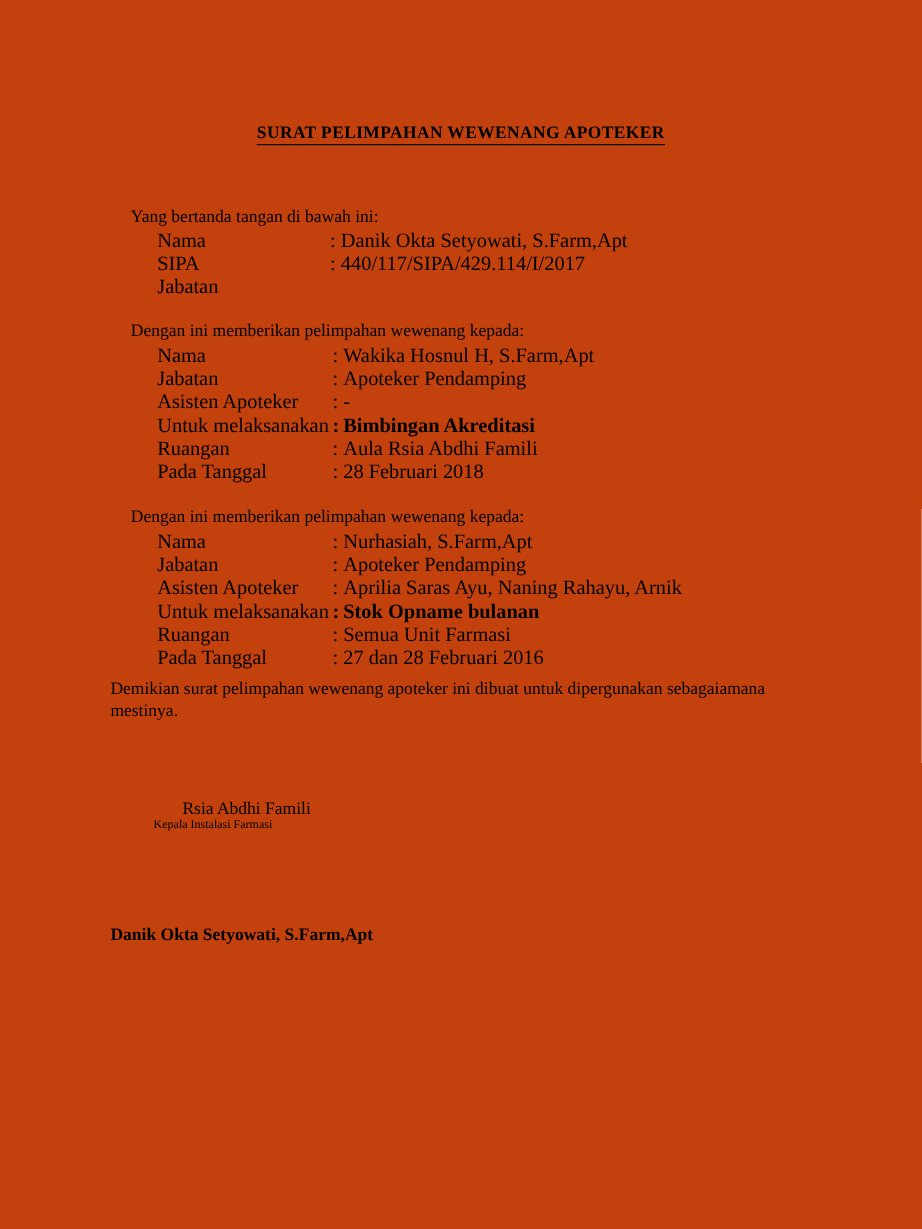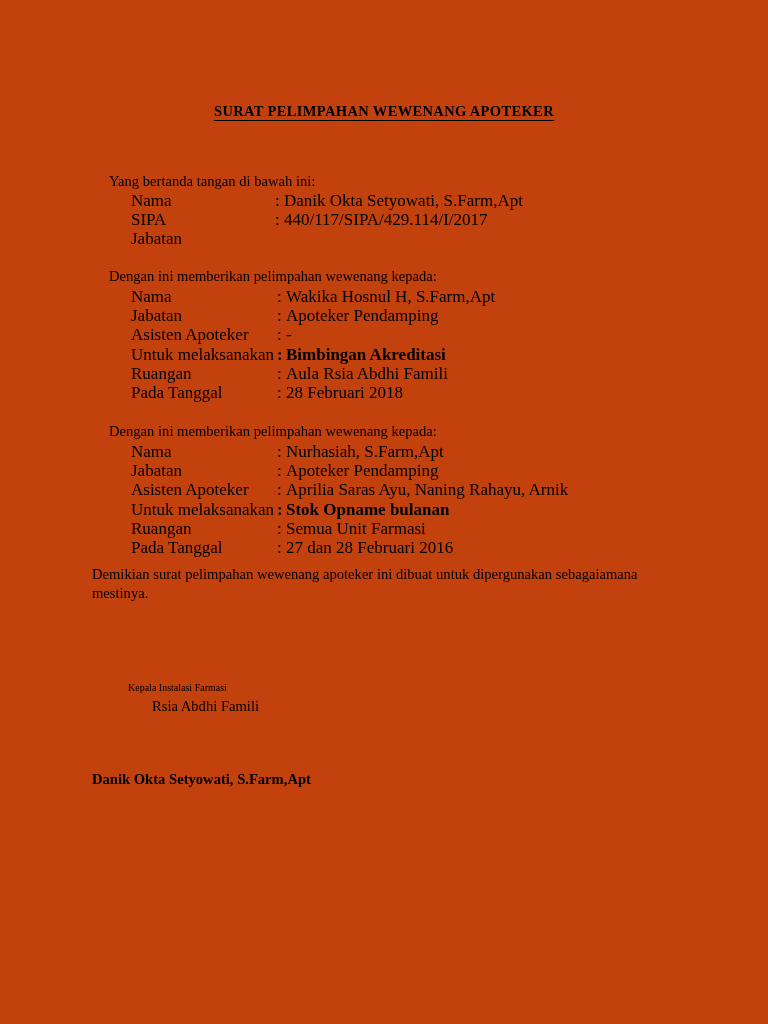--- a/index.html
+++ b/index.html
@@ -94,21 +94,21 @@
   .sig-line-1 {
     position: absolute;
     left: 128px;
     top: 678px;
     font-size: 10px;
     line-height: 19.2px;
   }
   .sig-line-2 {
     position: absolute;
     left: 152px;
-    top: 697px;
+    top: 665px;
     font-size: 14.6px;
     line-height: 19.2px;
   }
   .sig-name {
     position: absolute;
     left: 92px;
     top: 770px;
     font-size: 14.6px;
     font-weight: bold;
     line-height: 19.2px;

